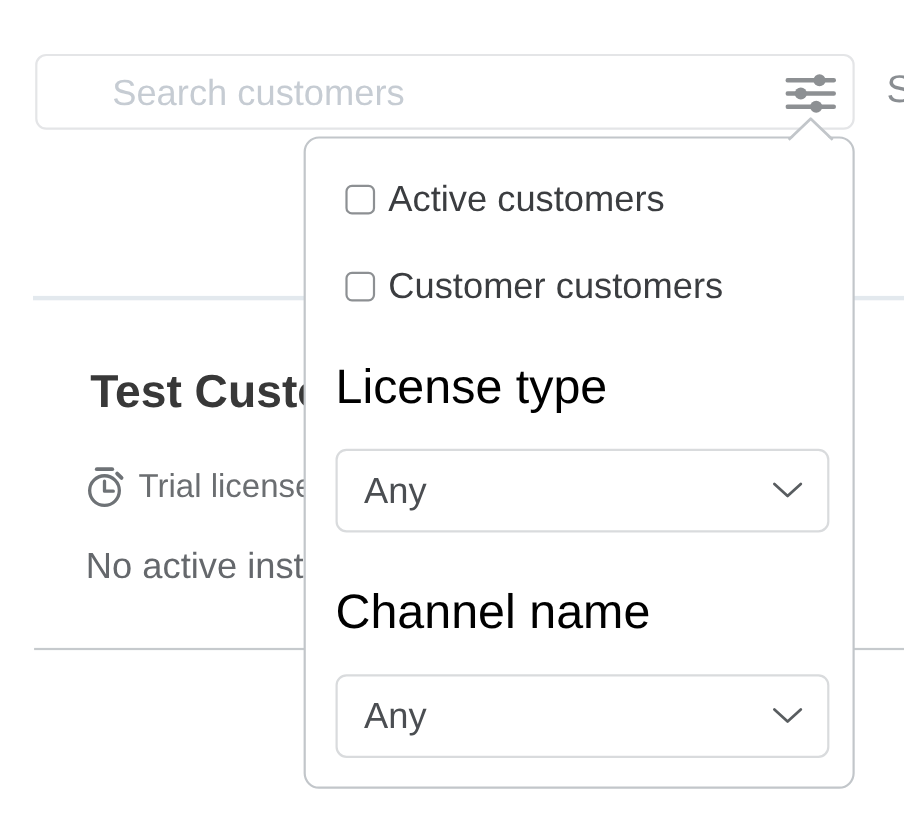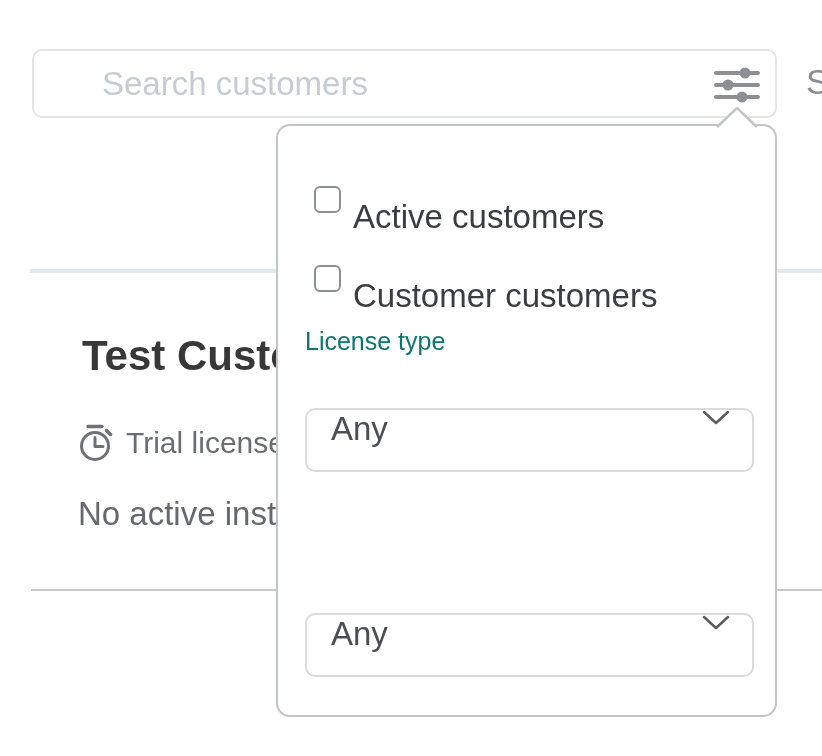--- a/index.html
+++ b/index.html
@@ -64,31 +64,31 @@
   .checkbox-row {
     position:absolute; left:36px; display:flex; align-items:center; cursor:pointer;
   }
   .checkbox-row.row-0 { top:36px; }
   .checkbox-row.row-1 { top:115px; }
   .checkbox-box {
     width:27px; height:27px; border:2.5px solid #8d9093; border-radius:6px;
     background:#ffffff; flex:0 0 auto;
   }
   .checkbox-label {
-    margin-left:12px; font-size:33px; color:#3b3d40; white-space:nowrap;margin-top:36px;
+    margin-left:12px; font-size:33px; color:#3b3d40; white-space:nowrap;
   }
   .field-label {
-    position:absolute; left:27px; font-size:25px; color:#0f766e; white-space:nowrap;
+    position:absolute; left:27px; font-size:44px; color:#000000; white-space:nowrap;
   }
   .label-license { top:201px; }
   .label-channel { top:406px; }
   .select-control {
-    position:absolute; left:27px; width:449px; height:64px;
+    position:absolute; left:27px; width:449px; height:76px;
     border:2px solid #d9dbdd; border-radius:10px; background:#ffffff;
-    display:flex; cursor:pointer;
+    display:flex; align-items:center; cursor:pointer;
   }
   .select-license { top:282px; }
   .select-channel { top:487px; }
   .select-value {
     margin-left:24px; font-size:33px; color:#4b4e52; flex:1 1 auto; white-space:nowrap;
   }
   .select-chevron { margin-right:22px; flex:0 0 auto; }
 </style>
 </head>
 <body>
@@ -144,20 +144,21 @@
 
   <div class="field-label label-license">License type</div>
 
   <div class="select-control select-license" role="button">
     <span class="select-value">Any</span>
     <svg class="select-chevron" width="28" height="16" viewBox="0 0 28 16">
       <path d="M2,2 L14,13 L26,2" fill="none" stroke="#595d60" stroke-width="2.5" stroke-linecap="round" stroke-linejoin="round"></path>
     </svg>
   </div>
 
+  <div class="field-label label-channel">Channel name</div>
 
   <div class="select-control select-channel" role="button">
     <span class="select-value">Any</span>
     <svg class="select-chevron" width="28" height="16" viewBox="0 0 28 16">
       <path d="M2,2 L14,13 L26,2" fill="none" stroke="#595d60" stroke-width="2.5" stroke-linecap="round" stroke-linejoin="round"></path>
     </svg>
   </div>
 </div>
 
 </body></html>

